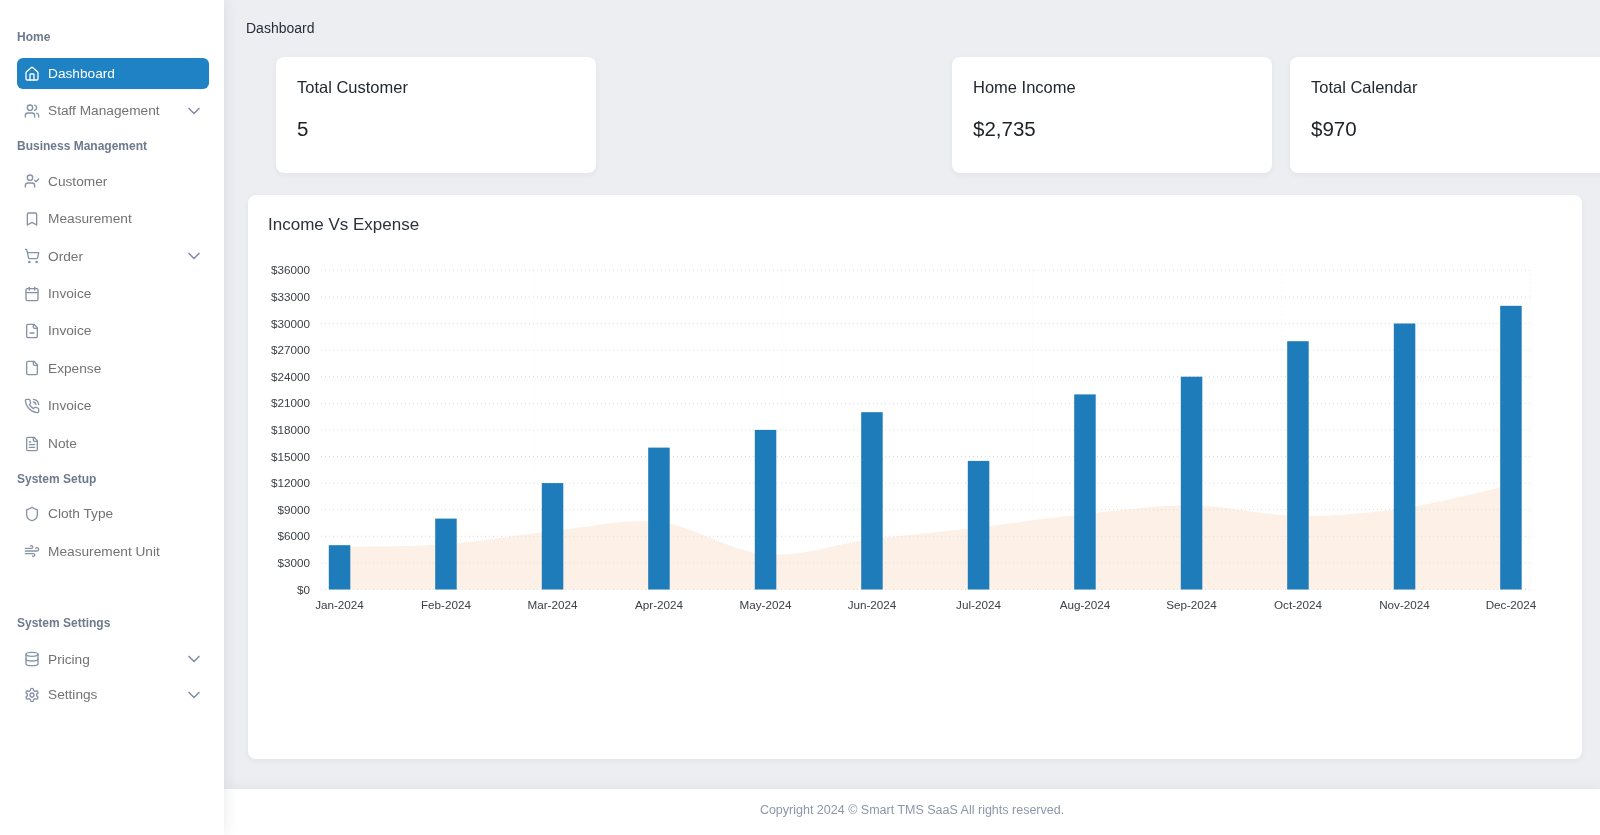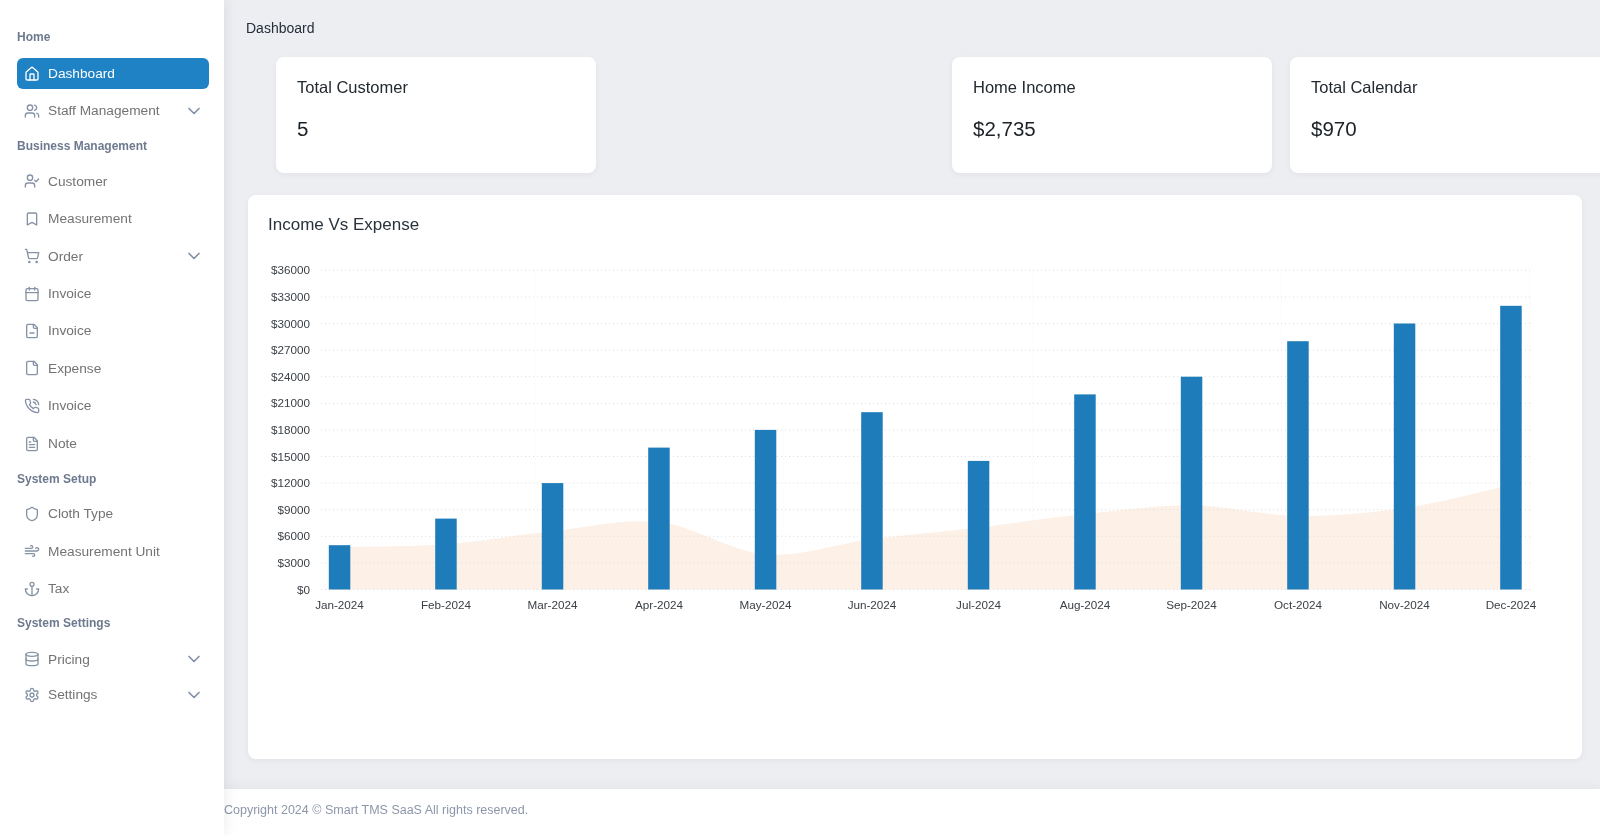--- a/index.html
+++ b/index.html
@@ -14,21 +14,21 @@
 .hdr { position:absolute; left:17px; height:16px; line-height:16px; font-size:12px; font-weight:bold; color:#6d7a8e; }
 .main { position:absolute; left:224px; top:0; width:1376px; height:835px; background:#edeef2; }
 .crumb { position:absolute; left:22px; top:20px; font-size:14px; color:#252e3a; }
 .card { position:absolute; background:#fff; border-radius:8px; box-shadow:0 2px 6px rgba(30,40,60,.05); }
 .scard { top:57px; width:320px; height:116px; padding:21px 21px;margin-left:28px; }
 .scard .tt { font-size:16.5px; color:#232930; }
 .scard .vv { font-size:20.5px; color:#1c2126; margin-top:20px; }
 .chartcard { left:24px; top:195px; width:1334px; height:564px; }
 .chartcard .tt { position:absolute; left:20px; top:19.5px; font-size:17px; color:#2a323c; }
 .footer { position:absolute; left:0px; top:789px; width:1376px; height:46px; background:#fff; box-shadow:0 -4px 10px rgba(30,40,60,.04); }
-.footer div { font-size:12.5px; color:#8d96aa; padding-top:14px; }
+.footer div { text-align:center; font-size:12.5px; color:#8d96aa; padding-top:14px; }
 </style>
 </head>
 <body>
 <div class="sidebar">
 <div class="hdr" style="top:29px">Home</div>
 <div class="row active" style="top:58.4px">
       <svg width="16" height="16" viewBox="0 0 24 24" fill="none" stroke="#fff" stroke-width="2" stroke-linecap="round" stroke-linejoin="round">
         <path d="M15 21v-8a1 1 0 0 0-1-1h-4a1 1 0 0 0-1 1v8"></path>
         <path d="M3 10a2 2 0 0 1 .709-1.528l7-5.999a2 2 0 0 1 2.582 0l7 5.999A2 2 0 0 1 21 10v9a2 2 0 0 1-2 2H5a2 2 0 0 1-2-2z"></path>
       </svg>
@@ -121,28 +121,20 @@
       </svg>
       <span class="t">Cloth Type</span>
     </div>
 <div class="row" style="top:535.8px">
       <svg width="16" height="16" viewBox="0 0 24 24" fill="none" stroke="#8692a6" stroke-width="2" stroke-linecap="round" stroke-linejoin="round">
         <path d="M12.8 19.6A2 2 0 1 0 14 16H2"></path>
         <path d="M17.5 8a2.5 2.5 0 1 1 2 4H2"></path>
         <path d="M9.8 4.4A2 2 0 1 1 11 8H2"></path>
       </svg>
       <span class="t">Measurement Unit</span>
-    </div>
-<div class="row" style="top:573.1px">
-      <svg width="16" height="16" viewBox="0 0 24 24" fill="none" stroke="#8692a6" stroke-width="2" stroke-linecap="round" stroke-linejoin="round">
-        <path d="M12 22V8"></path>
-        <path d="M5 12H2a10 10 0 0 0 20 0h-3"></path>
-        <circle cx="12" cy="5" r="3"></circle>
-      </svg>
-      <span class="t">Tax</span>
     </div>
 <div class="hdr" style="top:615.3px">System Settings</div>
 <div class="row" style="top:643.7px">
       <svg width="16" height="16" viewBox="0 0 24 24" fill="none" stroke="#8692a6" stroke-width="2" stroke-linecap="round" stroke-linejoin="round">
         <ellipse cx="12" cy="5" rx="9" ry="3"></ellipse>
         <path d="M3 5V19A9 3 0 0 0 21 19V5"></path>
         <path d="M3 12A9 3 0 0 0 21 12"></path>
       </svg>
       <span class="t">Pricing</span>
       <svg class="chev" width="20" height="20" viewBox="0 0 24 24" fill="none" stroke="#8390a4" stroke-width="2" stroke-linecap="round" stroke-linejoin="round">

